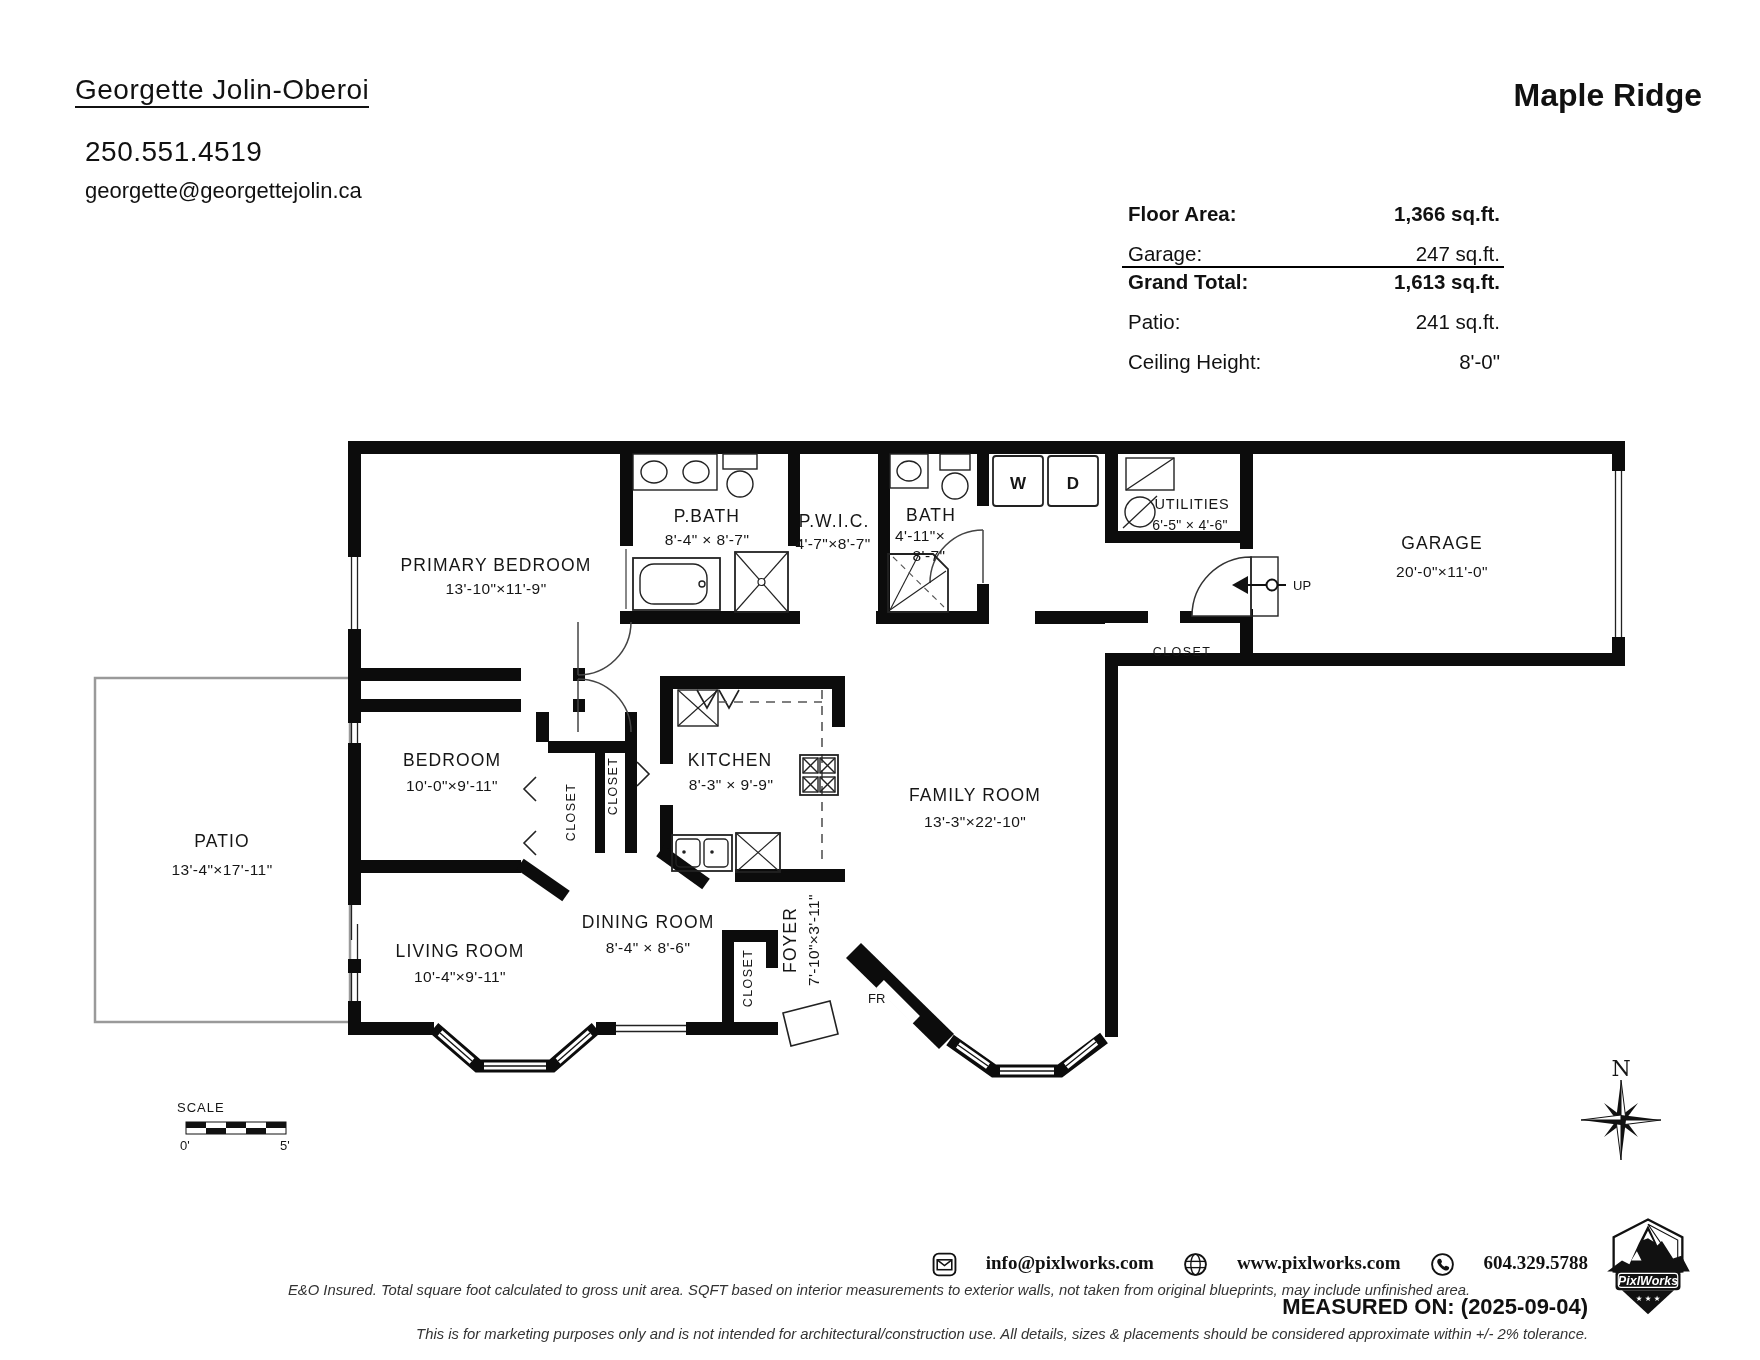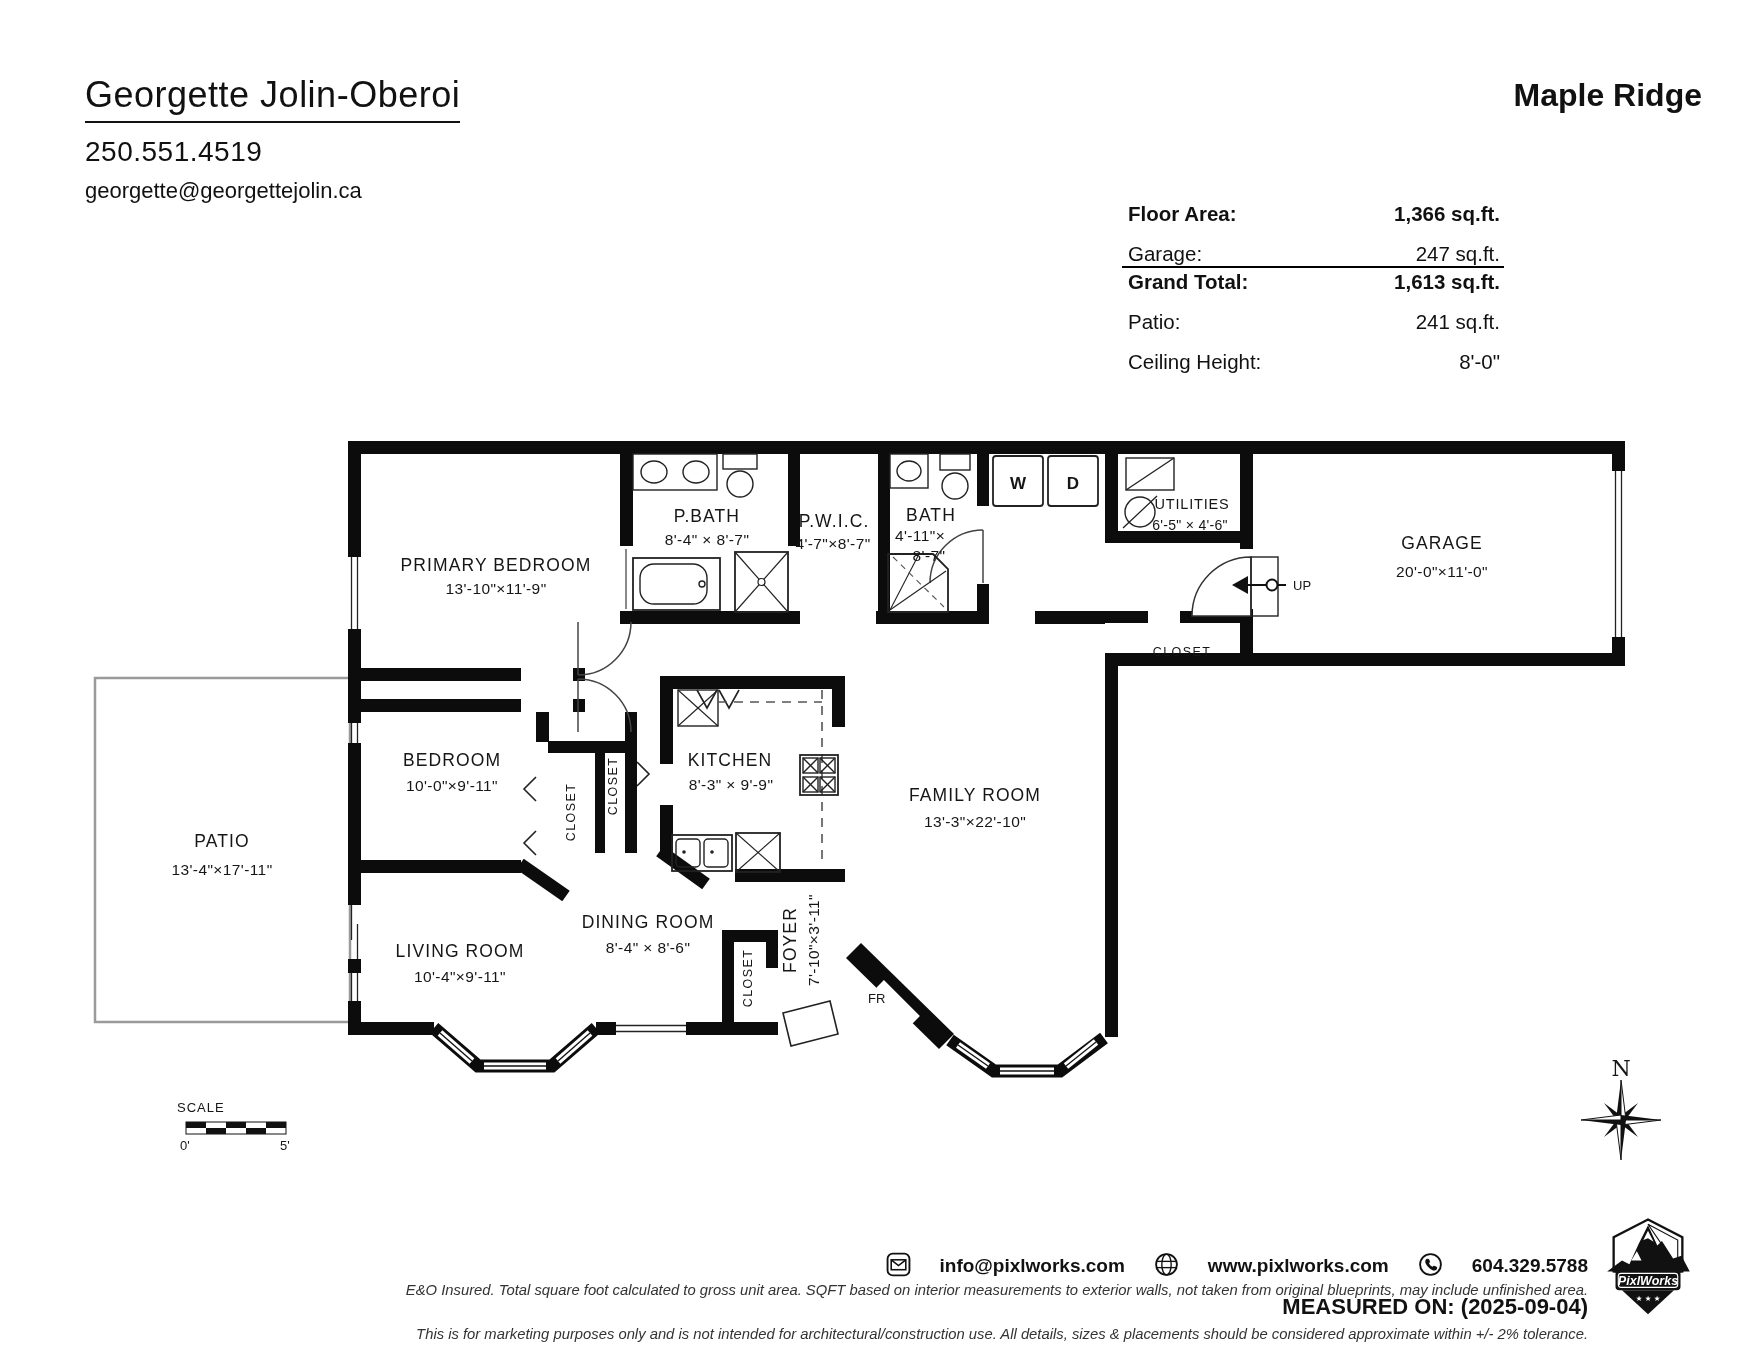--- a/index.html
+++ b/index.html
@@ -2,34 +2,34 @@
 <html><head>
 <meta charset="utf-8">
 <style>
   html,body{margin:0;padding:0;}
   body{
     width:1760px;height:1360px;position:relative;background:#ffffff;
     font-family:"Liberation Sans", sans-serif;color:#111;overflow:hidden;
   }
   .abs{position:absolute;}
   
-  #agent-name{left:85px;top:74px;font-size:36px;letter-spacing:.5px;border-bottom:2px solid #111;padding-bottom:5px;}
+  #agent-name{left:75px;top:74px;font-size:28px;letter-spacing:.5px;border-bottom:2px solid #111;}
   #agent-phone{left:85px;top:136px;font-size:28px;letter-spacing:.5px;}
   #agent-email{left:85px;top:178px;font-size:22px;}
   #address{right:58px;top:76px;text-align:right;font-size:32px;font-weight:bold;line-height:1.22;}
   
   #stats{left:1128px;top:200px;width:372px;}
   .stat-row{position:absolute;left:0;width:372px;display:flex;justify-content:space-between;font-size:20.5px;}
   .stat-row.bold{font-weight:bold;}
   #stats-sep{position:absolute;left:-6px;top:66px;width:382px;border-top:2px solid #000;}
   
   #measured-on{right:172px;top:1294px;font-size:22px;font-weight:bold;}
-  #contact-row{right:172px;top:1252px;display:flex;align-items:flex-end;gap:29px;font-size:19px;font-weight:bold;}
+  #contact-row{right:172px;top:1252px;display:flex;align-items:flex-start;gap:29px;font-size:19px;font-weight:bold;font-family:Liberation Serif, serif;}
   #contact-row svg{display:block;}
-  #disclaimer-1{right:172px;top:1282px;width:1300px;text-align:right;font-size:14.8px;font-style:italic;color:#333;}
+  #disclaimer-1{right:172px;top:1282px;width:1300px;font-size:14.8px;font-style:italic;color:#333;}
   #disclaimer-2{right:172px;top:1302px;width:1300px;text-align:right;font-size:14.8px;font-style:italic;color:#333;margin-top:24px;}
   
   svg text{font-family:"Liberation Sans", sans-serif;fill:#161616;}
   .rname{font-size:17.5px;letter-spacing:1.1px;}
   .rdim{font-size:15.5px;letter-spacing:.4px;}
   .sname{font-size:14.5px;letter-spacing:.8px;}
   .sdim{font-size:14px;letter-spacing:.3px;}
   .closet{font-size:12.5px;letter-spacing:1.4px;}
   .tiny{font-size:13px;}
   .wd{font-size:17px;font-weight:bold;}

